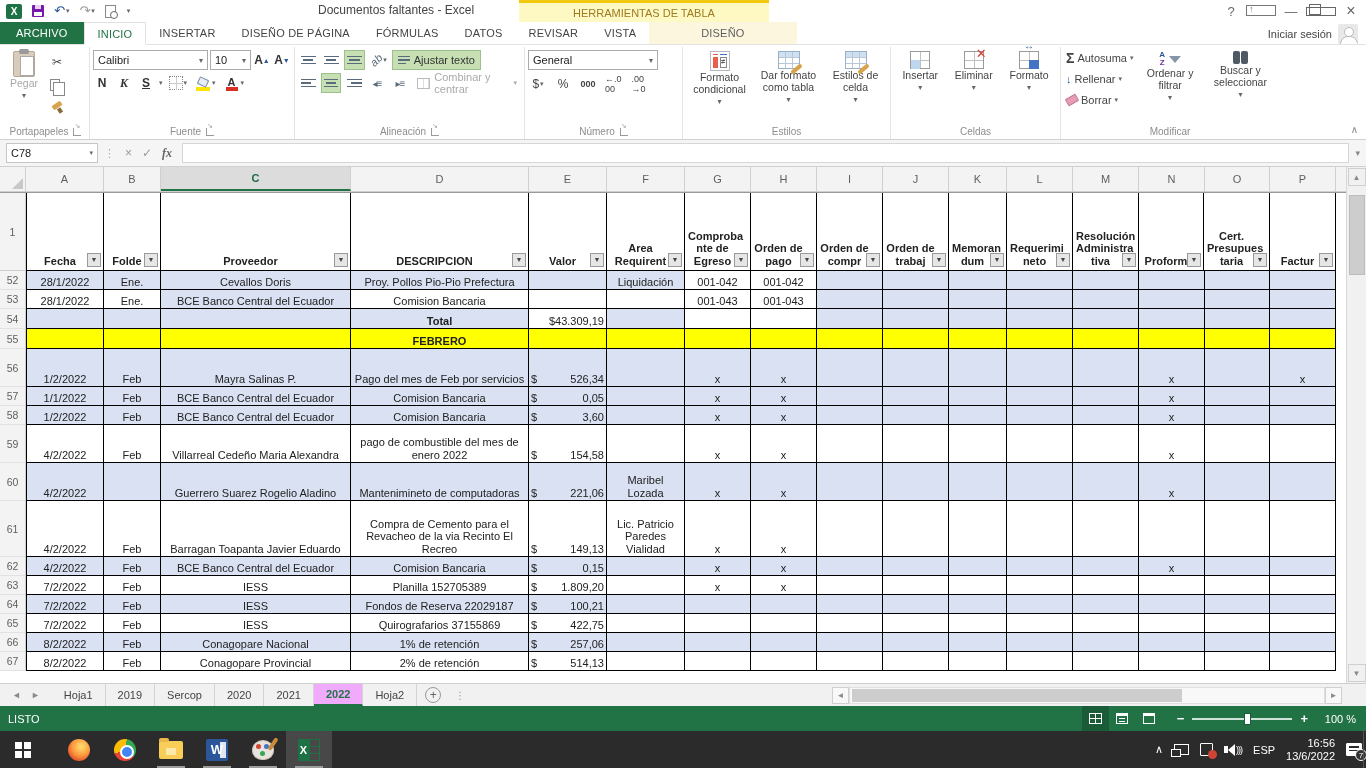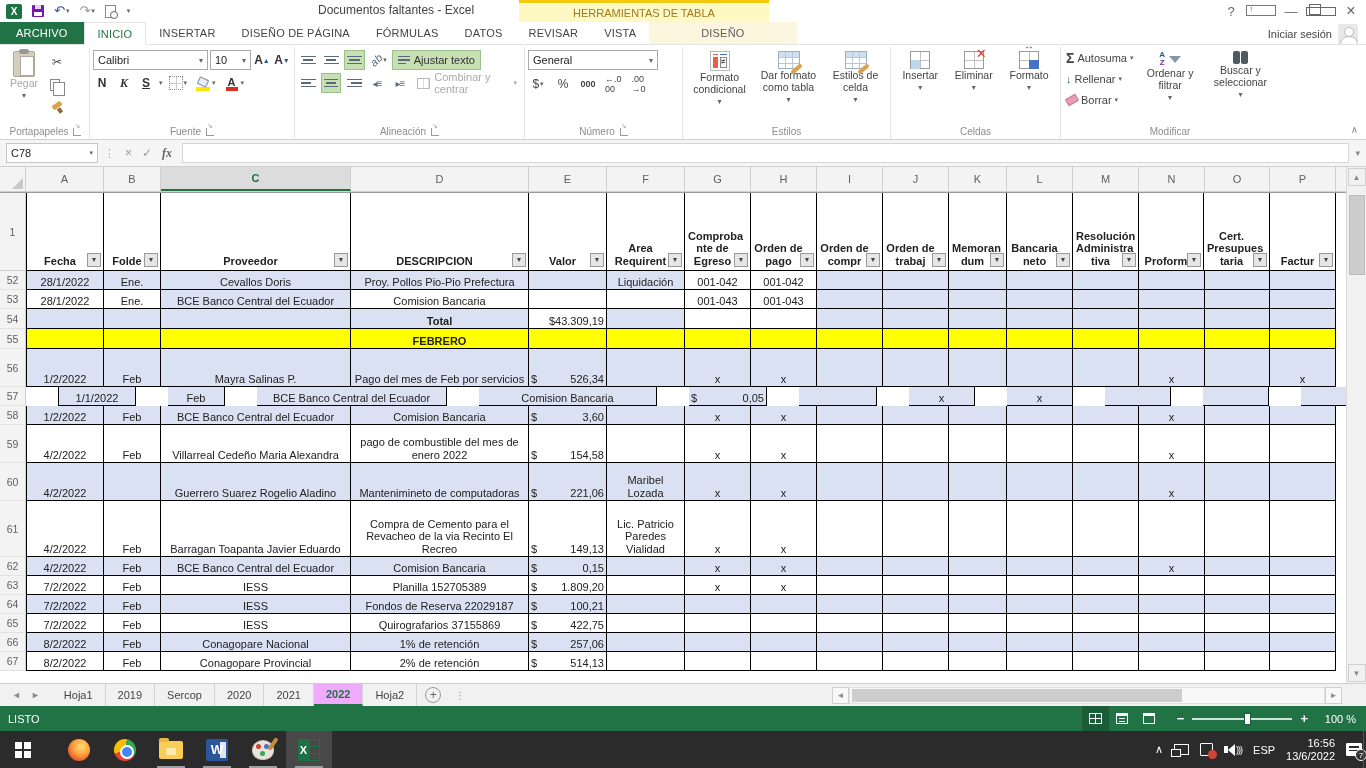--- a/index.html
+++ b/index.html
@@ -624,21 +624,21 @@
               <span class="hlabel">Orden de
 trabaj</span>
               <span class="filterbtn">▼</span>
             </div>
             <div class="hcell" style="width: 58px;">
               <span class="hlabel">Memoran
 dum</span>
               <span class="filterbtn">▼</span>
             </div>
             <div class="hcell" style="width: 66px;">
-              <span class="hlabel">Bancaria
+              <span class="hlabel">Requerimi
 neto</span>
               <span class="filterbtn">▼</span>
             </div>
             <div class="hcell" style="width: 66px;">
               <span class="hlabel">Resolución
 Administra
 tiva</span>
               <span class="filterbtn">▼</span>
             </div>
             <div class="hcell" style="width: 65px;">
@@ -747,21 +747,21 @@
             <div class="cell bgb" style="width: 66px;">x</div>
             <div class="cell bgb" style="width: 66px;"></div>
             <div class="cell bgb" style="width: 66px;"></div>
             <div class="cell bgb" style="width: 58px;"></div>
             <div class="cell bgb" style="width: 66px;"></div>
             <div class="cell bgb" style="width: 66px;"></div>
             <div class="cell bgb" style="width: 66px;">x</div>
             <div class="cell bgb" style="width: 65px;"></div>
             <div class="cell bgb" style="width: 66px;">x</div>
           </div>
-          <div class="grow" style="height: 19px; gap: 32px;">
+          <div class="grow" style="height: 19px;">
             <div class="gut">57</div>
             <div class="cell bgb gleft-border" style="width: 78px;">1/1/2022</div>
             <div class="cell bgb" style="width: 57px;">Feb</div>
             <div class="cell bgb" style="width: 190px;">BCE Banco Central del Ecuador</div>
             <div class="cell bgb" style="width: 178px;">Comision Bancaria</div>
             <div class="cell bgb money" style="width: 78px;">
               <span>$</span>
               <span>0,05</span>
             </div>
             <div class="cell bgb" style="width: 78px;"></div>

